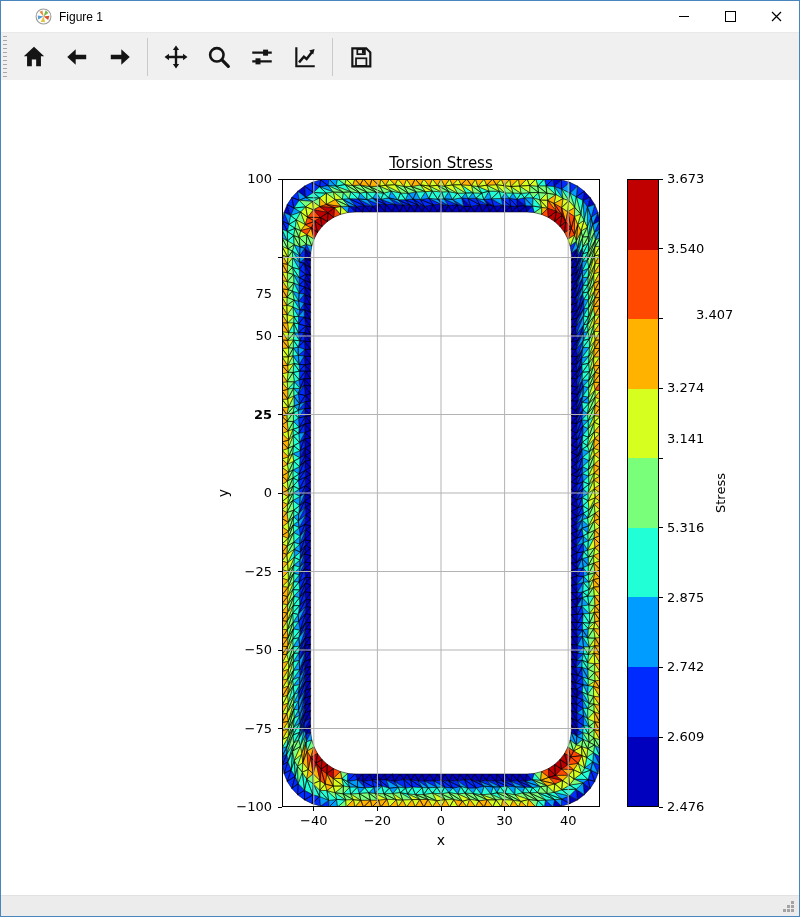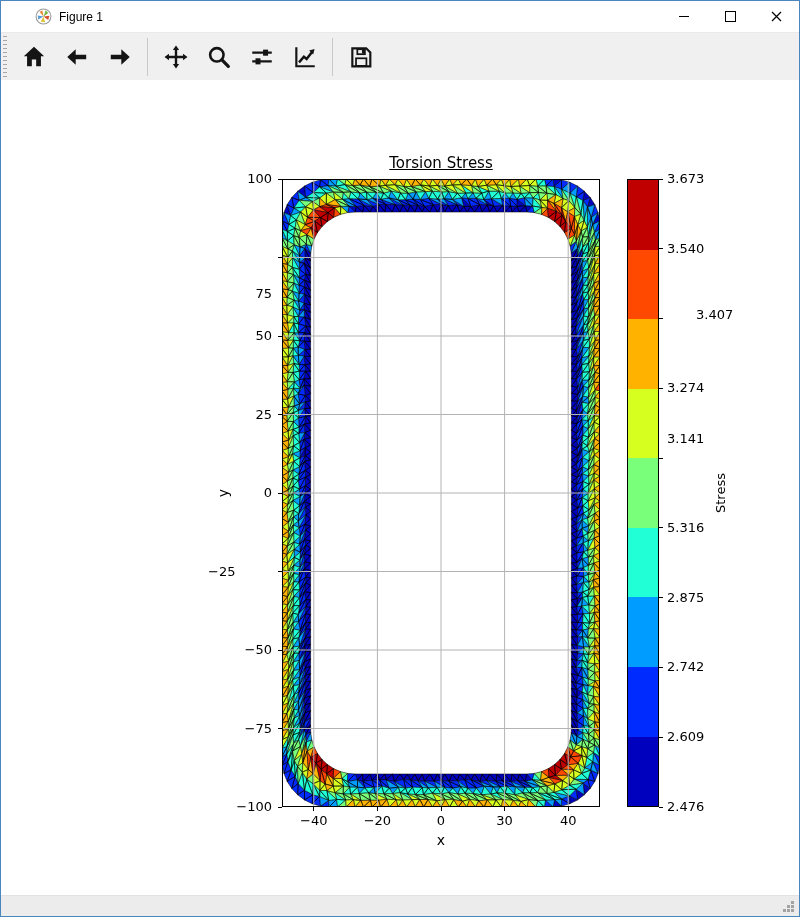--- a/index.html
+++ b/index.html
@@ -162,25 +162,25 @@
       <div class="tlabel" style="left: 478.6px; top: 733px; width: 50px; text-align: center;">30</div>
       <div class="tick" style="left: 566.7px; top: 727px; width: 1px; height: 4px;"></div>
       <div class="tlabel" style="left: 542.2px; top: 733px; width: 50px; text-align: center;">40</div>
       <div class="tick" style="left: 277px; top: 726.5px; width: 4px; height: 1px;"></div>
       <div class="tlabel" style="left: 207px; top: 719px; width: 64px; text-align: right;">−100</div>
       <div class="tick" style="left: 277px; top: 648px; width: 4px; height: 1px;"></div>
       <div class="tlabel" style="left: 207px; top: 640.5px; width: 64px; text-align: right;">−75</div>
       <div class="tick" style="left: 277px; top: 569.5px; width: 4px; height: 1px;"></div>
       <div class="tlabel" style="left: 207px; top: 562px; width: 64px; text-align: right;">−50</div>
       <div class="tick" style="left: 277px; top: 491px; width: 4px; height: 1px;"></div>
-      <div class="tlabel" style="left: 207px; top: 483.5px; width: 64px; text-align: left;">−25</div>
+      <div class="tlabel" style="left: 207px; top: 483.5px; width: 64px; text-align: right;">−25</div>
       <div class="tick" style="left: 277px; top: 412.5px; width: 4px; height: 1px;"></div>
       <div class="tlabel" style="left: 207px; top: 405px; width: 64px; text-align: right;">0</div>
       <div class="tick" style="left: 277px; top: 334px; width: 4px; height: 1px;"></div>
-      <div class="tlabel" style="left: 207px; top: 326.5px; width: 64px; text-align: right;">25</div>
+      <div class="tlabel" style="left: 207px; top: 326.5px; width: 64px; text-align: right; font-weight: bold;">25</div>
       <div class="tick" style="left: 277px; top: 255.5px; width: 4px; height: 1px;"></div>
       <div class="tlabel" style="left: 207px; top: 248px; width: 64px; text-align: right;">50</div>
       <div class="tick" style="left: 277px; top: 177px; width: 4px; height: 1px;"></div>
       <div class="tlabel" style="left: 207px; top: 169.5px; width: 64px; text-align: right; margin-top: 36px;">75</div>
       <div class="tick" style="left: 277px; top: 98.5px; width: 4px; height: 1px;"></div>
       <div class="tlabel" style="left: 207px; top: 91px; width: 64px; text-align: right;">100</div>
       <div class="tick" style="left: 658px; top: 98.5px; width: 4px; height: 1px;"></div>
       <div class="tlabel" style="left: 666px; top: 91px;">3.673</div>
       <div class="tick" style="left: 658px; top: 168.278px; width: 4px; height: 1px;"></div>
       <div class="tlabel" style="left: 666px; top: 160.778px;">3.540</div>

